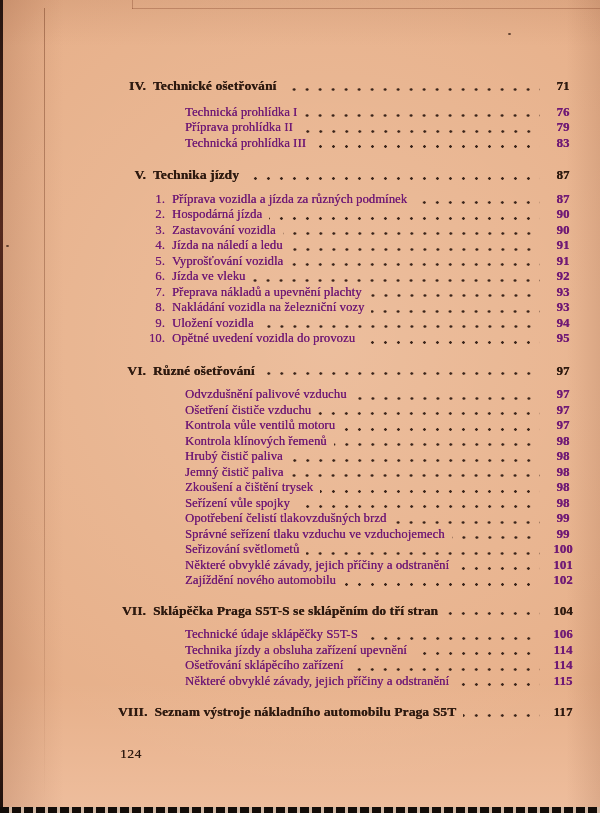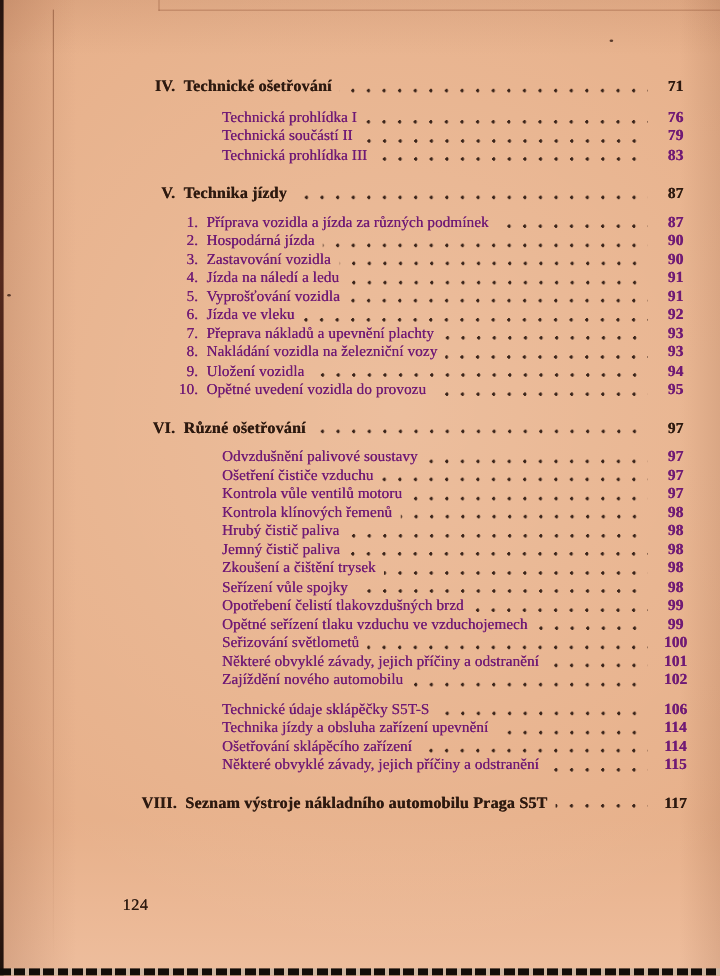--- a/index.html
+++ b/index.html
@@ -17,40 +17,40 @@
   .left-edge{position:absolute;left:0;top:0;bottom:0;width:3px;
     background:linear-gradient(180deg,#24140f,#55291d 28%,#2c1812 58%,#47241a 85%,#1d100b);}
   .crease{position:absolute;left:44px;top:8px;bottom:12px;width:1px;
     background:linear-gradient(180deg, rgba(110,55,30,.45), rgba(110,55,30,.28) 65%, rgba(110,55,30,0));}
   .edge-h{position:absolute;top:8px;left:132px;right:0;height:1px;background:rgba(120,60,35,.32);}
   .edge-v{position:absolute;top:0;left:132px;width:1px;height:9px;background:rgba(120,60,35,.32);}
   .bottom-strip{position:absolute;bottom:0;left:0;right:0;height:6px;
     background:repeating-linear-gradient(90deg,#130d09 0 9px,#cdb5a1 9px 12px);}
   .speck{position:absolute;width:3px;height:2px;border-radius:50%;background:rgba(45,22,12,.75);}
 
-  .toc{position:absolute;left:118px;top:64px;width:460px;color:#2e1a10;}
+  .toc{position:absolute;left:118px;top:78px;width:460px;color:#2e1a10;}
   .r{display:flex;align-items:baseline;height:15.5px;line-height:15.5px;white-space:nowrap;
      text-shadow:0.25px 0 0 currentColor;}
   .h{font-weight:bold;font-size:13.4px;letter-spacing:0.15px;}
   .it{font-size:12.6px;letter-spacing:0.1px;color:#701a75;}
   .n{flex:0 0 28px;text-align:right;margin-right:7px;}
   .n2{flex:0 0 47px;text-align:right;margin-right:7px;}
   .ind .t{margin-left:32px;}
   .t{flex:0 0 auto;}
   .d{flex:1 1 auto;align-self:flex-end;height:3px;margin:0 8px 3px 7px;
      background-image:radial-gradient(circle at 1.5px 1.5px,#3a241a 1.2px,transparent 1.5px);
      background-size:13px 3px;background-repeat:repeat-x;background-position:right bottom;}
   .p{flex:0 0 30px;text-align:center;font-weight:bold;font-size:12.8px;}
   .gap-items-iv{margin-top:11px;}
   .gap-h-v{margin-top:16px;}
   .gap-items{margin-top:9px;}
   .gap-h-vi{margin-top:16px;}
   .gap-h-vii{margin-top:14px;}
   .gap-h-viii{margin-top:15px;}
-  .folio{position:absolute;left:102px;top:746px;font-size:13.5px;color:#2e1a10;
+  .folio{position:absolute;left:120px;top:746px;font-size:13.5px;color:#2e1a10;
     letter-spacing:0.5px;text-shadow:0.25px 0 0 currentColor;}
 </style>
 </head>
 <body style="background-color: rgb(231, 176, 138);">
 
 <div>
   <div class="left-edge"></div>
   <div class="crease"></div>
   <div class="edge-h"></div>
   <div class="edge-v"></div>
@@ -68,21 +68,21 @@
 
     <div class="gap-items-iv">
       <div class="r it ind">
         <span class="n"></span>
         <span class="t">Technická prohlídka I</span>
         <span class="d"></span>
         <span class="p">76</span>
       </div>
       <div class="r it ind">
         <span class="n"></span>
-        <span class="t">Technická součástí II</span>
+        <span class="t">Příprava prohlídka II</span>
         <span class="d"></span>
         <span class="p">79</span>
       </div>
       <div class="r it ind">
         <span class="n"></span>
         <span class="t">Technická prohlídka III</span>
         <span class="d"></span>
         <span class="p">83</span>
       </div>
     </div>
@@ -160,21 +160,21 @@
     <div class="r h gap-h-vi">
       <span class="n">VI.</span>
       <span class="t">Různé ošetřování</span>
       <span class="d"></span>
       <span class="p">97</span>
     </div>
 
     <div class="gap-items">
       <div class="r it ind">
         <span class="n"></span>
-        <span class="t">Odvzdušnění palivové soustavy</span>
+        <span class="t">Odvzdušnění palivové vzduchu</span>
         <span class="d"></span>
         <span class="p">97</span>
       </div>
       <div class="r it ind">
         <span class="n"></span>
         <span class="t">Ošetření čističe vzduchu</span>
         <span class="d"></span>
         <span class="p">97</span>
       </div>
       <div class="r it ind">
@@ -214,21 +214,21 @@
         <span class="p">98</span>
       </div>
       <div class="r it ind">
         <span class="n"></span>
         <span class="t">Opotřebení čelistí tlakovzdušných brzd</span>
         <span class="d"></span>
         <span class="p">99</span>
       </div>
       <div class="r it ind">
         <span class="n"></span>
-        <span class="t">Opětné seřízení tlaku vzduchu ve vzduchojemech</span>
+        <span class="t">Správné seřízení tlaku vzduchu ve vzduchojemech</span>
         <span class="d"></span>
         <span class="p">99</span>
       </div>
       <div class="r it ind">
         <span class="n"></span>
         <span class="t">Seřizování světlometů</span>
         <span class="d"></span>
         <span class="p">100</span>
       </div>
       <div class="r it ind">
@@ -238,20 +238,26 @@
         <span class="p">101</span>
       </div>
       <div class="r it ind">
         <span class="n"></span>
         <span class="t">Zajíždění nového automobilu</span>
         <span class="d"></span>
         <span class="p">102</span>
       </div>
     </div>
 
+    <div class="r h gap-h-vii">
+      <span class="n">VII.</span>
+      <span class="t">Sklápěčka Praga S5T-S se sklápěním do tří stran</span>
+      <span class="d"></span>
+      <span class="p">104</span>
+    </div>
 
     <div class="gap-items">
       <div class="r it ind">
         <span class="n"></span>
         <span class="t">Technické údaje sklápěčky S5T-S</span>
         <span class="d"></span>
         <span class="p">106</span>
       </div>
       <div class="r it ind">
         <span class="n"></span>

